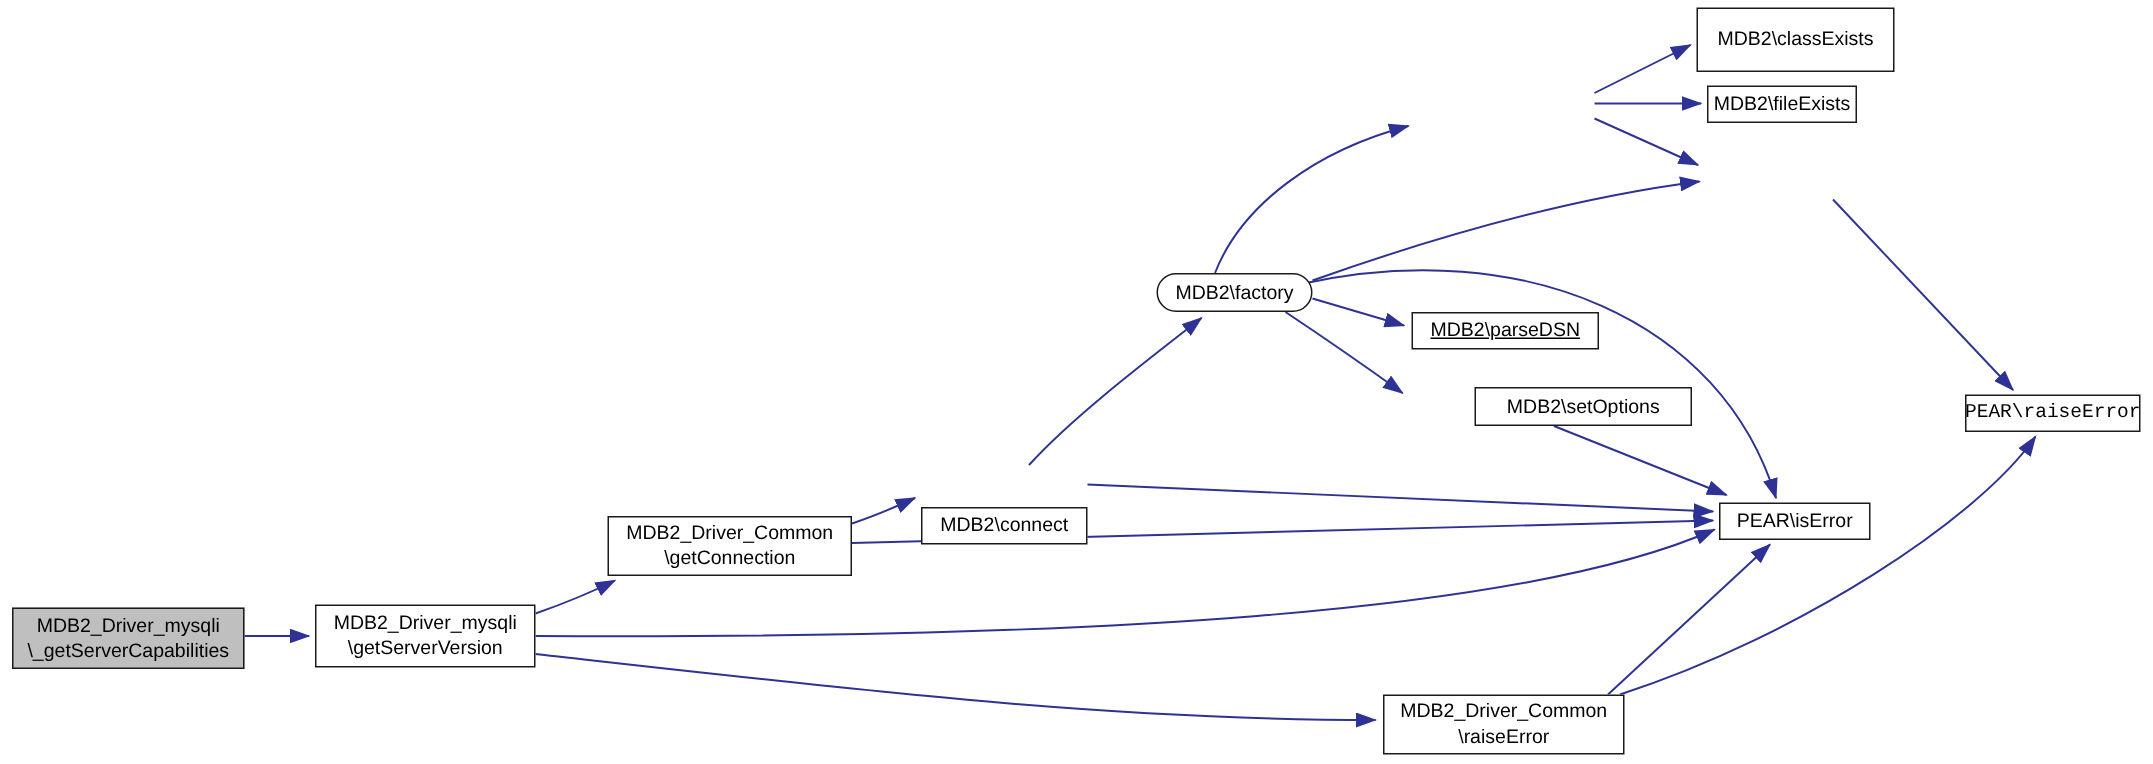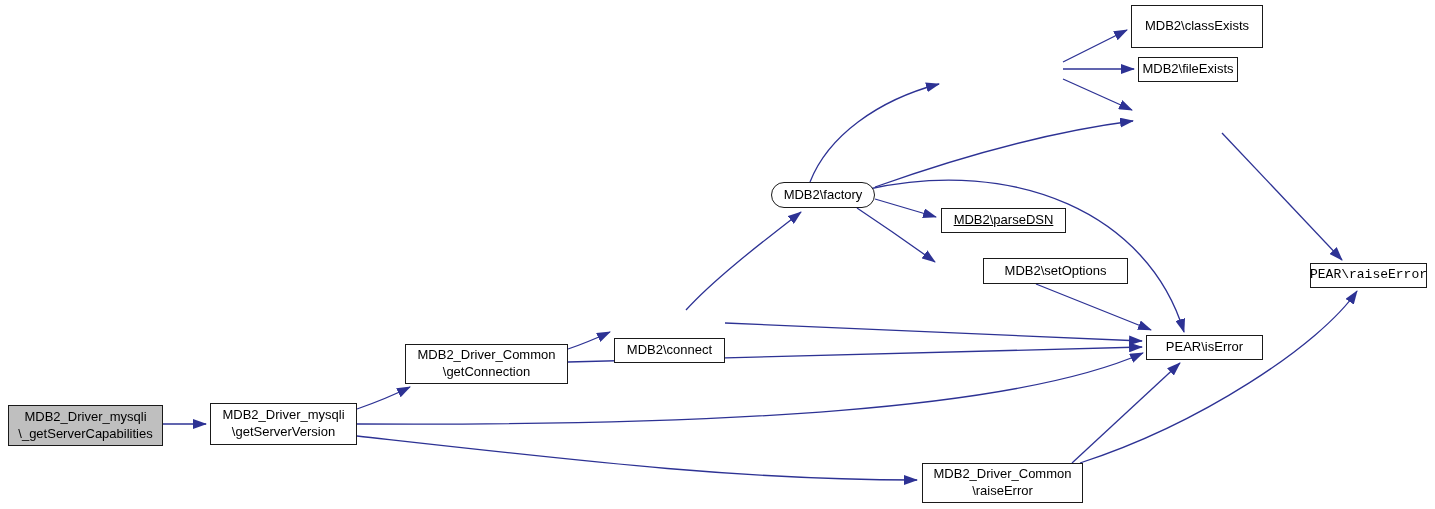--- a/index.html
+++ b/index.html
@@ -32,21 +32,21 @@
   #n-getserverversion    {left:210px; top:403px; width:147px; height:42px;}
   #n-getconnection       {left:405px; top:344px; width:163px; height:40px;}
   #n-connect             {left:614px; top:310px; width:111px; height:25px;margin-top:28px;}
   #n-factory             {left:771px; top:182px; width:104px; height:26px;border-radius:13px;}
   #n-loadclass           {left:943px; top:56px;  width:120px; height:25px;}
   #n-classexists         {left:1131px;top:5px;   width:132px; height:43px;}
   #n-fileexists          {left:1138px;top:57px;  width:100px; height:25px;}
   #n-mdb2raiseerror      {left:1137px;top:107px; width:120px; height:26px;}
   #n-parsedsn            {left:941px; top:208px; width:125px; height:25px;text-decoration:underline;}
   #n-setoptions          {left:940px; top:258px; width:145px; height:26px;margin-left:43px;}
-  #n-peariserror         {left:1146px;top:335px; width:117px; height:25px;}
+  #n-peariserror         {left:1146px;top:335px; width:101px; height:25px;}
   #n-pearraiseerror      {left:1310px;top:263px; width:117px; height:25px;font-family:Liberation Mono, monospace;}
   #n-dcraiseerror        {left:922px; top:463px; width:161px; height:40px;}
   .edge{fill:none;stroke:#2d3294;stroke-width:1.3px;}
 </style>
 </head>
 <body>
 
 <div id="canvas">
 
   <svg id="edge-layer" viewBox="0 0 1435 509" xmlns="http://www.w3.org/2000/svg">

